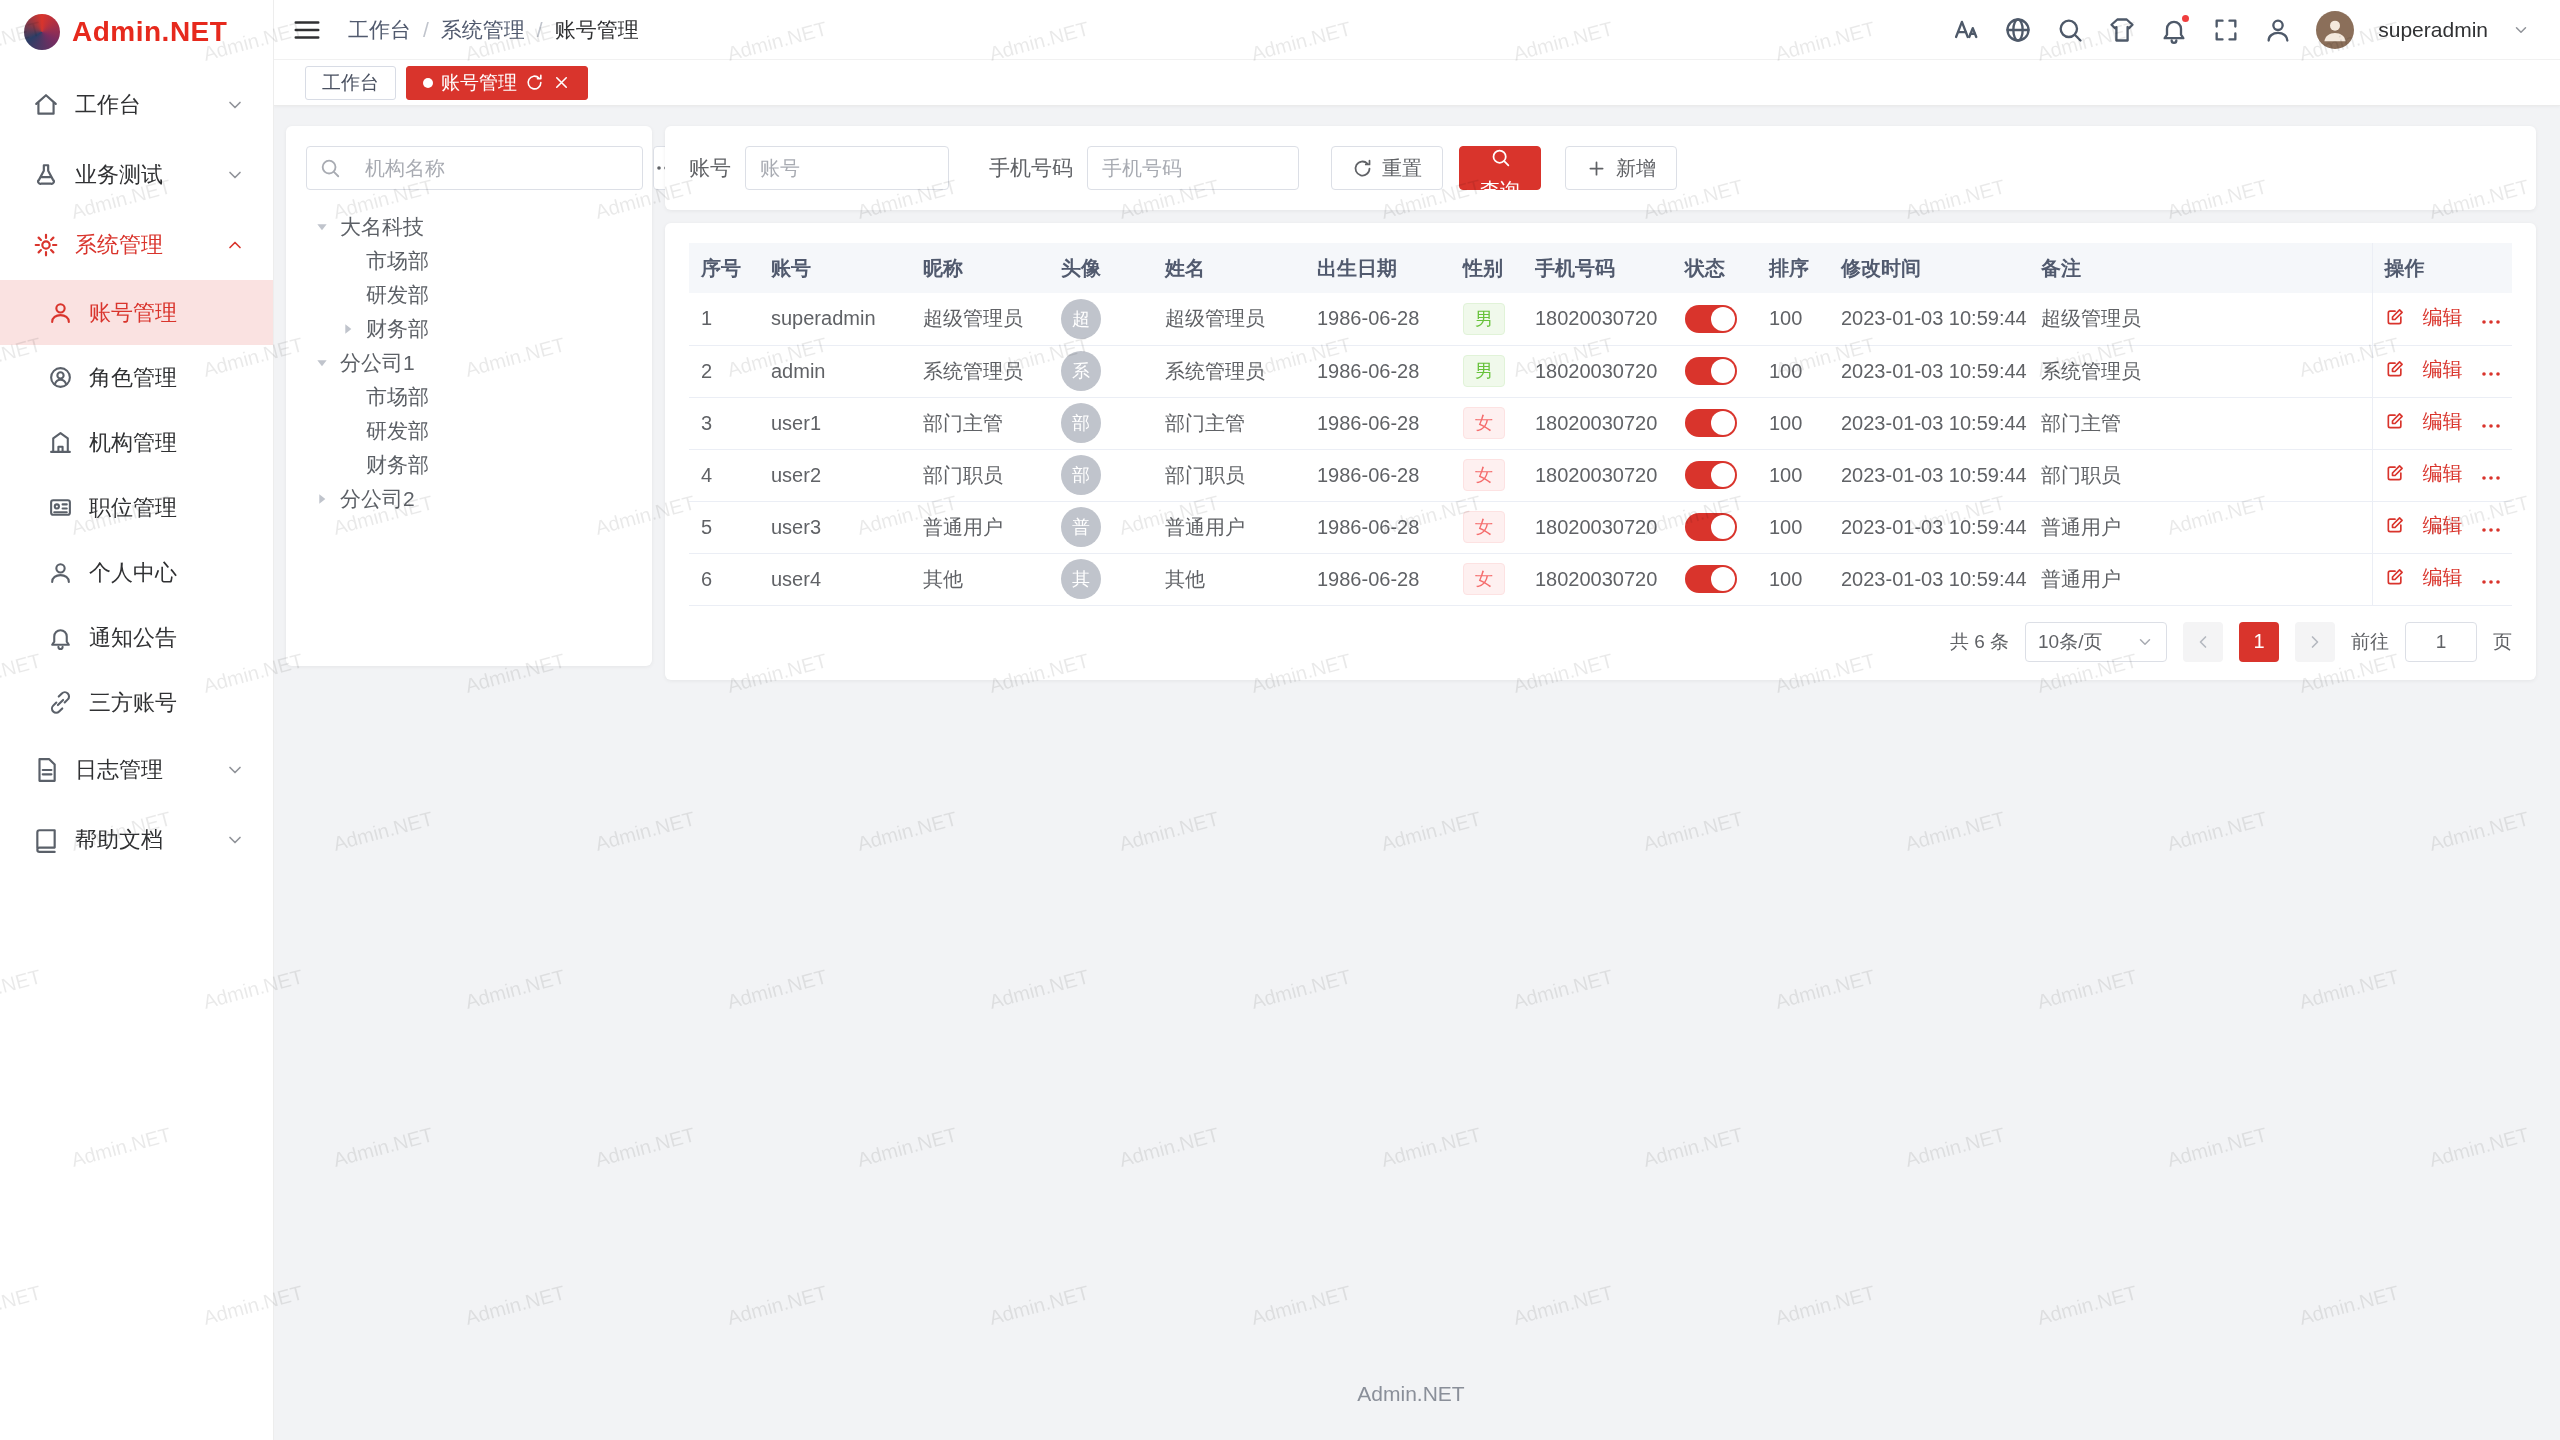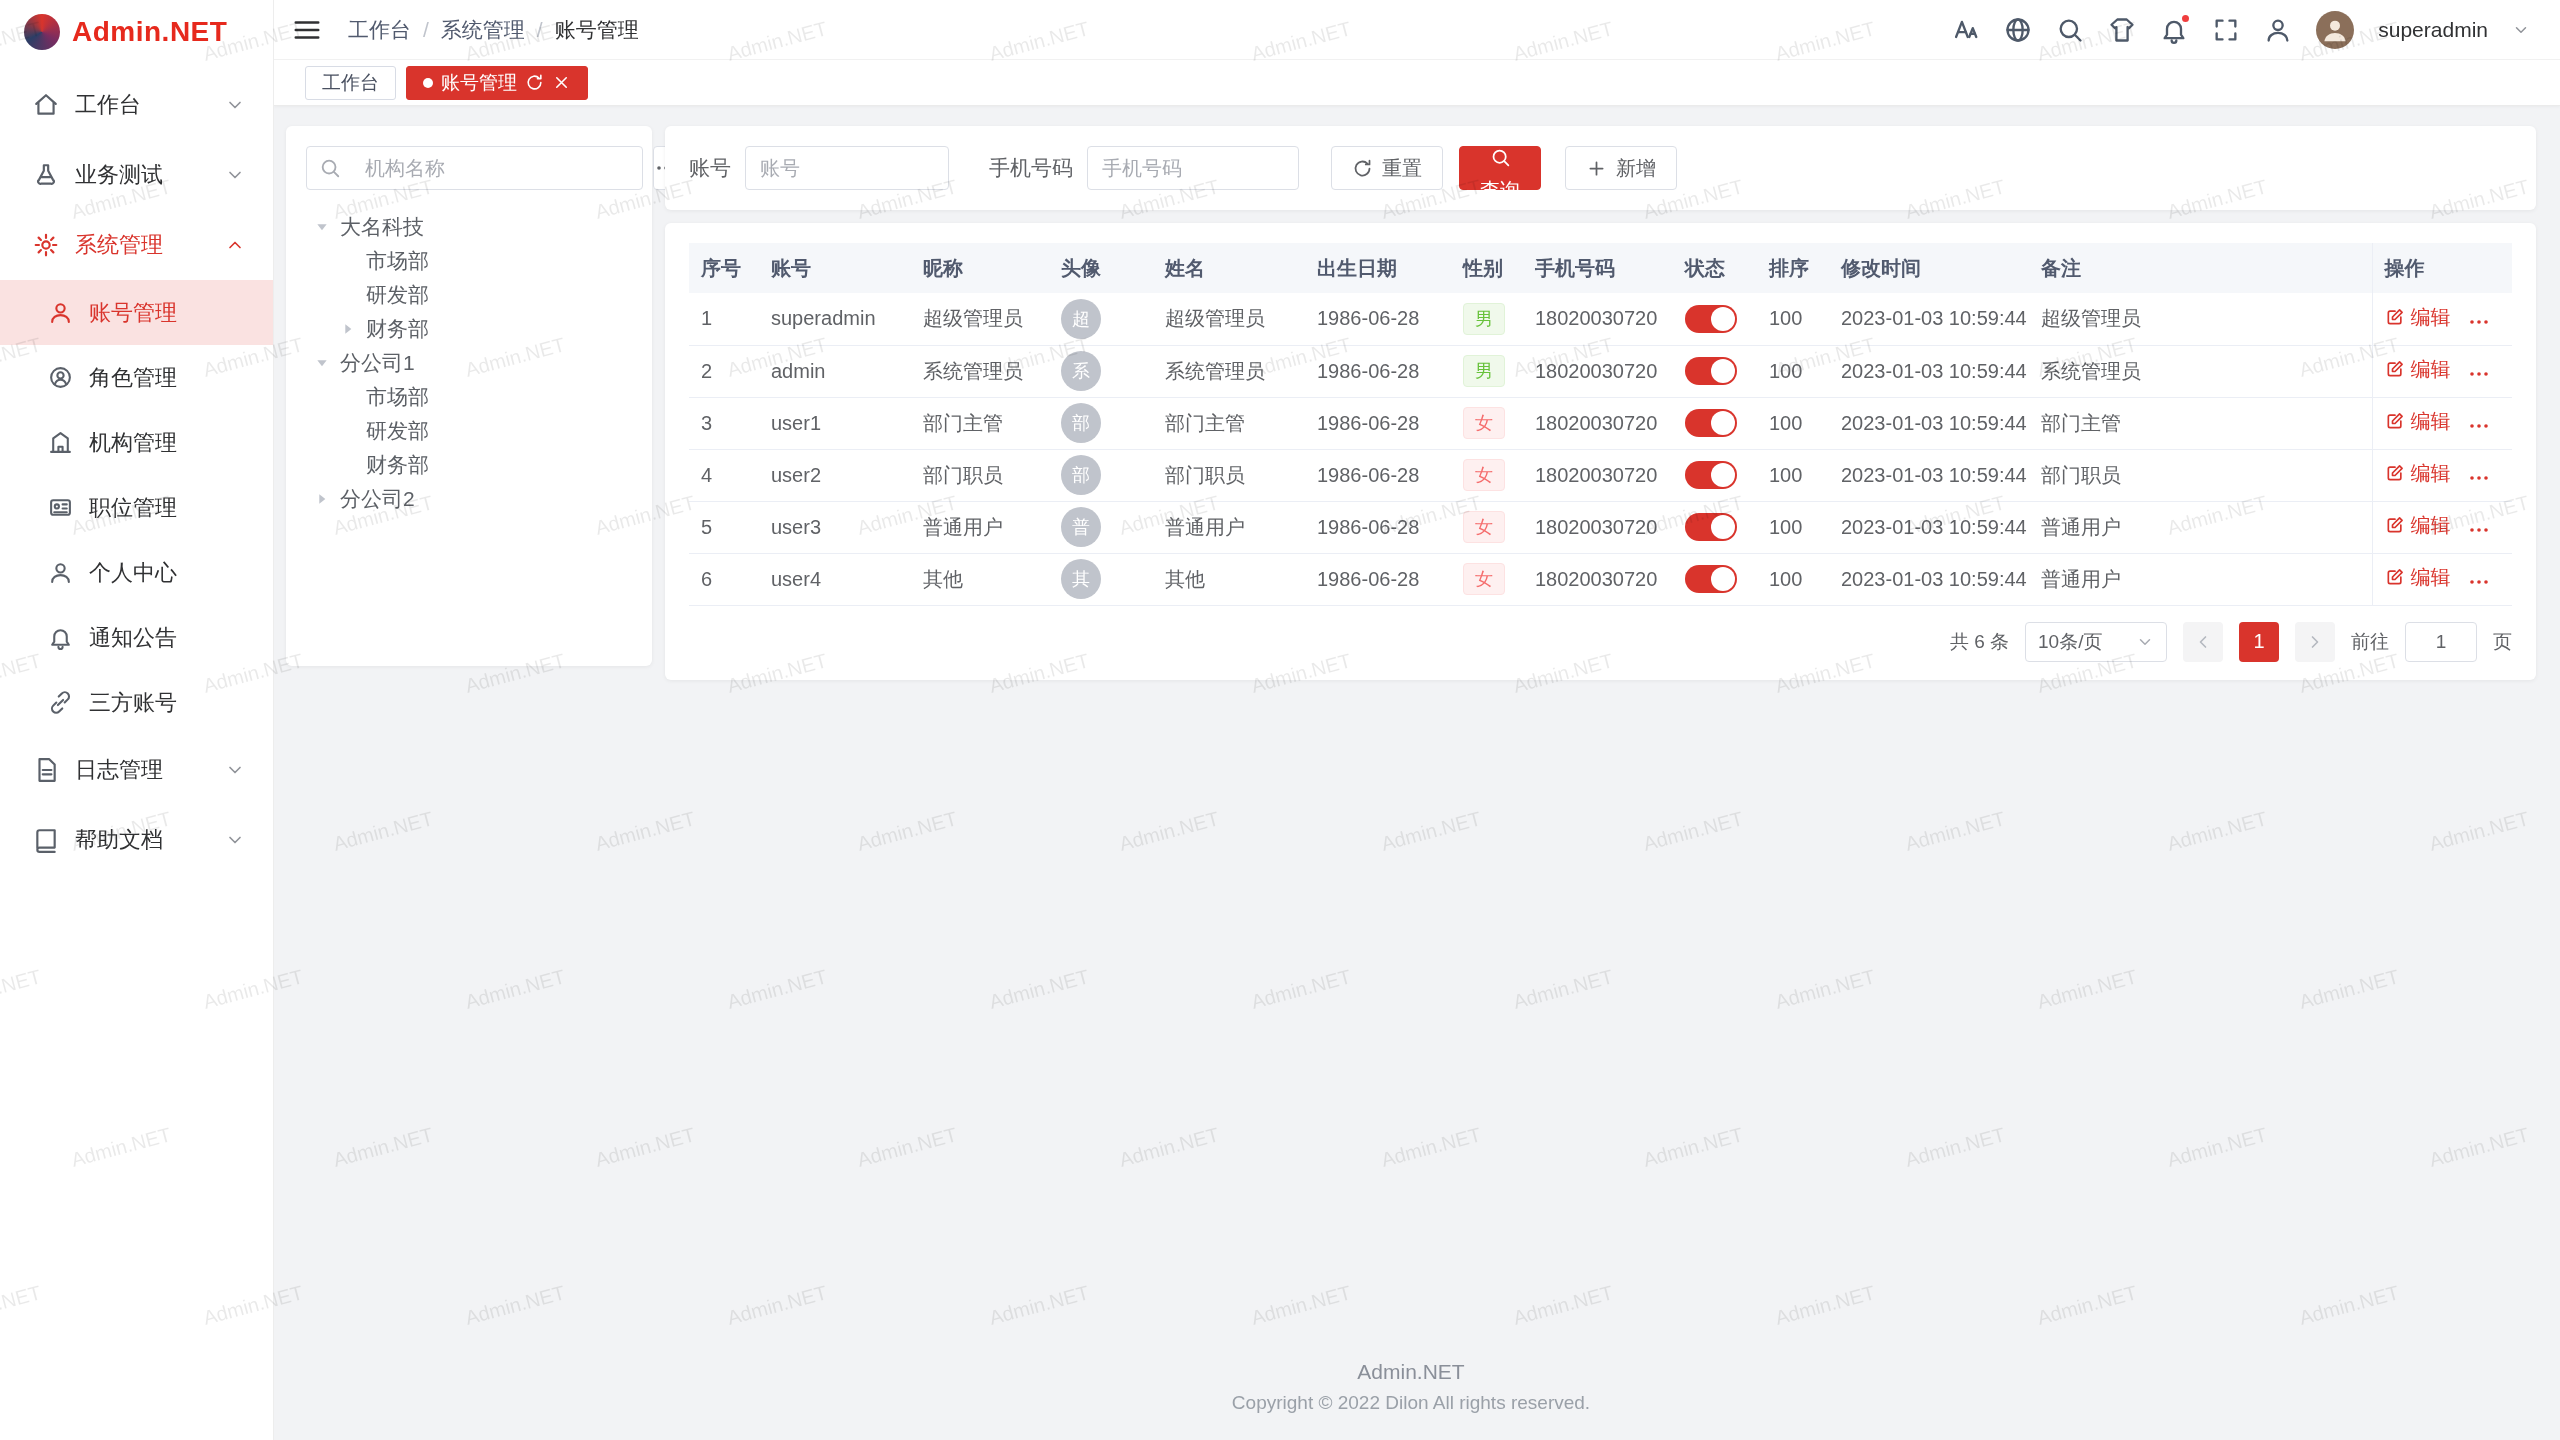--- a/index.html
+++ b/index.html
@@ -90,21 +90,21 @@
   td { border-bottom:1px solid #ebeef5; height:52px; padding:0 12px; color:#606266; font-size:20px; overflow:hidden; white-space:nowrap; }
   th.ops-col, td.ops { border-left:1px solid #ebeef5; }
   .avatar-cell { width:40px; height:40px; border-radius:50%; background:#c0c4cc; color:#fff; display:flex; align-items:center; justify-content:center; font-size:18px; }
   .badge { display:inline-block; padding:3px 11px; border-radius:4px; font-size:18px; line-height:1.35; }
   .badge.male { color:#67c23a; background:#f0f9eb; border:1px solid #e1f3d8; }
   .badge.female { color:#f56c6c; background:#fef0f0; border:1px solid #fde2e2; }
   .switch { display:inline-block; width:52px; height:28px; border-radius:14px; background:#dcdfe6; position:relative; cursor:pointer; vertical-align:middle; }
   .switch.on { background:#d9342c; }
   .switch .knob { position:absolute; top:2px; right:2px; width:24px; height:24px; border-radius:50%; background:#fff; }
   td.ops { color:#d9342c; }
-  .edit-link { color:#d9342c; display:inline-flex; align-items:center; gap:6px; cursor:pointer; text-decoration:none; font-size:20px;justify-content:center; }
+  .edit-link { color:#d9342c; display:inline-flex; align-items:center; gap:18px; cursor:pointer; text-decoration:none; font-size:20px;justify-content:center; }
   .edit-link .ic { width:20px; height:20px; }
   .more-btn { width:24px; height:24px; display:inline-flex; color:#d9342c; cursor:pointer; margin-left:16px; vertical-align:middle; }
 
   .pagination { display:flex; justify-content:flex-end; align-items:center; gap:16px; margin-top:16px; font-size:19px; color:#606266; }
   .page-size { width:142px; height:40px; border:1px solid #dcdfe6; border-radius:4px; display:flex; align-items:center; justify-content:space-between; padding:0 12px; cursor:pointer; color:#606266; }
   .page-size .ic { width:18px; height:18px; color:#a8abb2; }
   .pg-btn { width:40px; height:40px; border:none; border-radius:4px; background:#f4f4f5; color:#b4b8bf; display:flex; align-items:center; justify-content:center; cursor:pointer; }
   .pg-btn .ic { width:20px; height:20px; }
   .pg-btn.active { background:#d9342c; color:#fff; font-size:20px; }
   .goto-input { width:72px; height:40px; border:1px solid #dcdfe6; border-radius:4px; text-align:center; font-size:19px; color:#606266; outline:none; font-family:inherit; }
@@ -729,21 +729,20 @@
               <input class="goto-input" value="1" style="">
               <span>页</span>
             </div>
           </section>
 
         </div>
       </div>
 
       <footer class="footer">
         <div class="footer-brand">Admin.NET</div>
-        <div class="footer-copy">Copyright © 2022 Dilon All rights reserved.</div>
       </footer>
     </div>
 
   </div>
 </div>
 
 <div id="watermark">
     <span class="wm" style="left:-60px;top:30px">Admin.NET</span>
     <span class="wm" style="left:202px;top:30px">Admin.NET</span>
     <span class="wm" style="left:464px;top:30px">Admin.NET</span>

